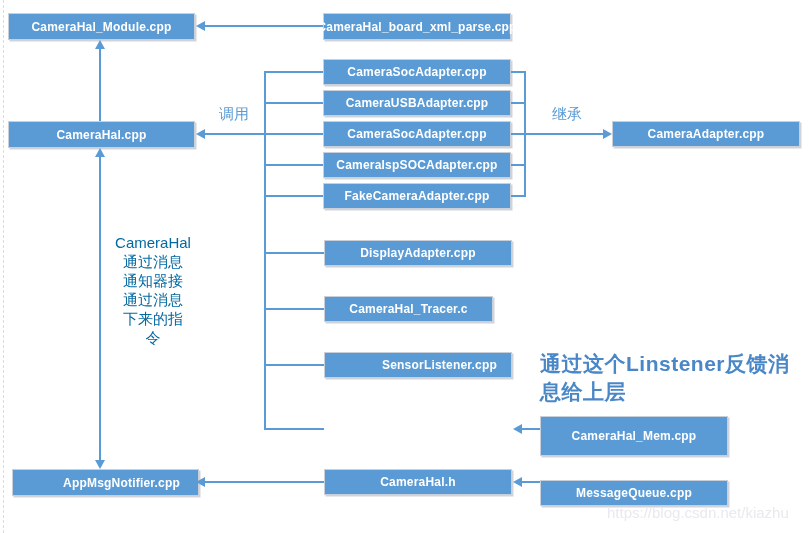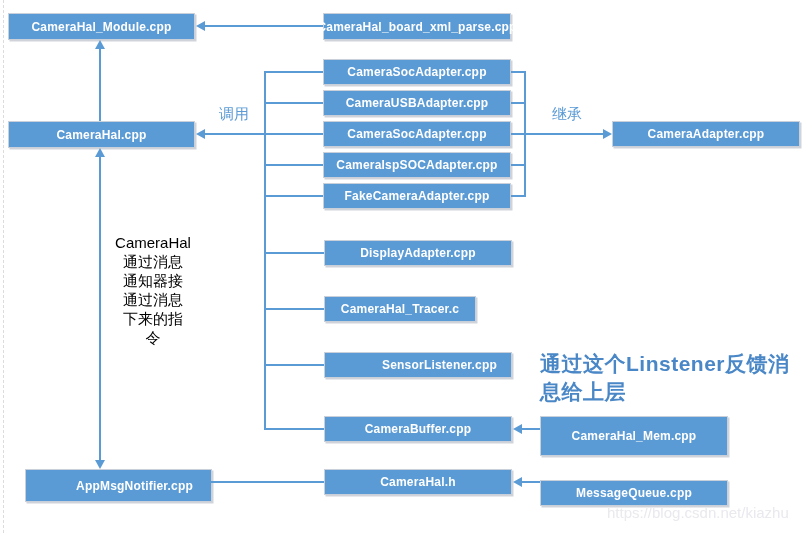--- a/index.html
+++ b/index.html
@@ -12,46 +12,45 @@
         display:flex;align-items:center;justify-content:center;white-space:nowrap;}
   .hl{position:absolute;height:2px;background:#5b9bd5;}
   .vl{position:absolute;width:2px;background:#5b9bd5;}
   .ar{position:absolute;width:0;height:0;}
   .ar.left{border-top:5px solid transparent;border-bottom:5px solid transparent;border-right:9px solid #5b9bd5;}
   .ar.right{border-top:5px solid transparent;border-bottom:5px solid transparent;border-left:9px solid #5b9bd5;}
   .ar.up{border-left:5px solid transparent;border-right:5px solid transparent;border-bottom:9px solid #5b9bd5;}
   .ar.down{border-left:5px solid transparent;border-right:5px solid transparent;border-top:9px solid #5b9bd5;}
   .lbl{position:absolute;color:#5b9bd5;font-size:15px;}
   .leftnote{position:absolute;left:103px;top:233px;width:100px;text-align:center;
-            color:#000000;font-size:15px;line-height:19px;}
+            color:#0369a1;font-size:15px;line-height:19px;}
   .leftnote span{display:block;}
   .listener{position:absolute;left:540px;top:350px;color:#4a87c7;font-size:21px;font-weight:bold;letter-spacing:.5px;}
   .watermark{position:absolute;left:607px;top:504px;color:#e9e9ee;font-size:15px;}
 </style>
 </head>
 <body>
 
 <div class="stage">
 
   <div class="pagedash"></div>
 
   <div class="node" style="left:8px;top:13px;width:187px;height:27px;">CameraHal_Module.cpp</div>
   <div class="node" style="left:8px;top:121px;width:187px;height:27px;">CameraHal.cpp</div>
-  <div class="node" style="left:25px;top:469px;width:187px;height:33px;padding-left:32px;">AppMsgNotifier.cpp</div>
+  <div class="node" style="left:12px;top:469px;width:187px;height:27px;padding-left:32px;">AppMsgNotifier.cpp</div>
 
   <div class="node" style="left:323px;top:13px;width:188px;height:27px;">CameraHal_board_xml_parse.cpp</div>
   <div class="node" style="left:323px;top:59px;width:188px;height:26px;">CameraSocAdapter.cpp</div>
   <div class="node" style="left:323px;top:90px;width:188px;height:26px;">CameraUSBAdapter.cpp</div>
   <div class="node" style="left:323px;top:121px;width:188px;height:26px;">CameraSocAdapter.cpp</div>
   <div class="node" style="left:323px;top:152px;width:188px;height:26px;">CameraIspSOCAdapter.cpp</div>
   <div class="node" style="left:323px;top:183px;width:188px;height:26px;">FakeCameraAdapter.cpp</div>
   <div class="node" style="left:324px;top:240px;width:188px;height:26px;">DisplayAdapter.cpp</div>
-  <div class="node" style="left:324px;top:296px;width:152px;height:26px;">CameraHal_Tracer.c</div>
+  <div class="node" style="left:324px;top:296px;width:169px;height:26px;">CameraHal_Tracer.c</div>
   <div class="node" style="left:324px;top:352px;width:188px;height:26px;padding-left:43px;">SensorListener.cpp</div>
-  <div class="node" style="left:324px;top:416px;width:188px;height:26px;">CameraBuffer.cpp</div>
   <div class="node" style="left:324px;top:469px;width:188px;height:26px;">CameraHal.h</div>
 
   <div class="node" style="left:612px;top:121px;width:188px;height:26px;">CameraAdapter.cpp</div>
   <div class="node" style="left:540px;top:416px;width:188px;height:40px;">CameraHal_Mem.cpp</div>
   <div class="node" style="left:540px;top:480px;width:188px;height:26px;">MessageQueue.cpp</div>
 
   <div class="hl" style="left:205px;top:25px;width:118px;"></div>
   <div class="ar left" style="left:196px;top:21px;"></div>
 
   <div class="vl" style="left:99px;top:49px;height:72px;"></div>

